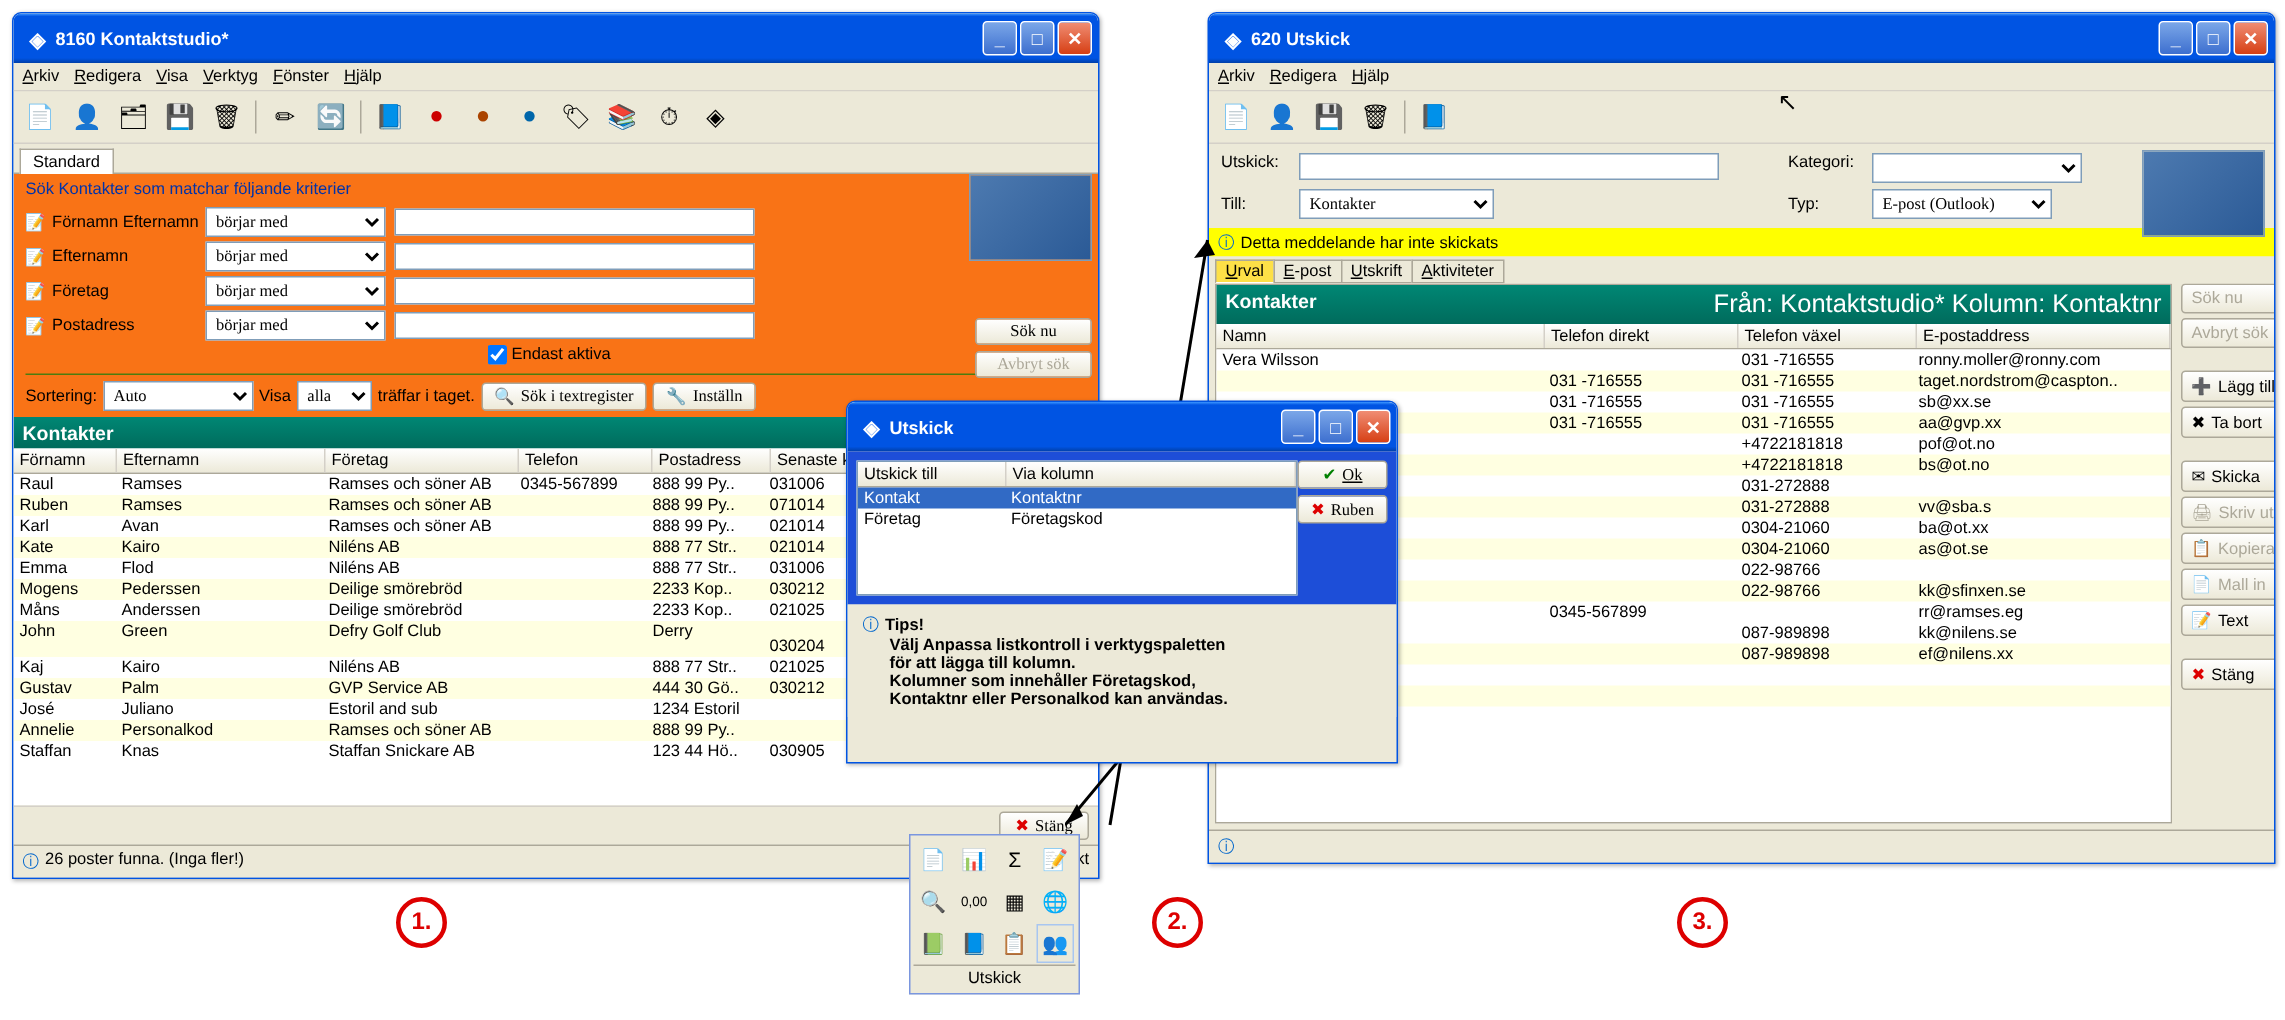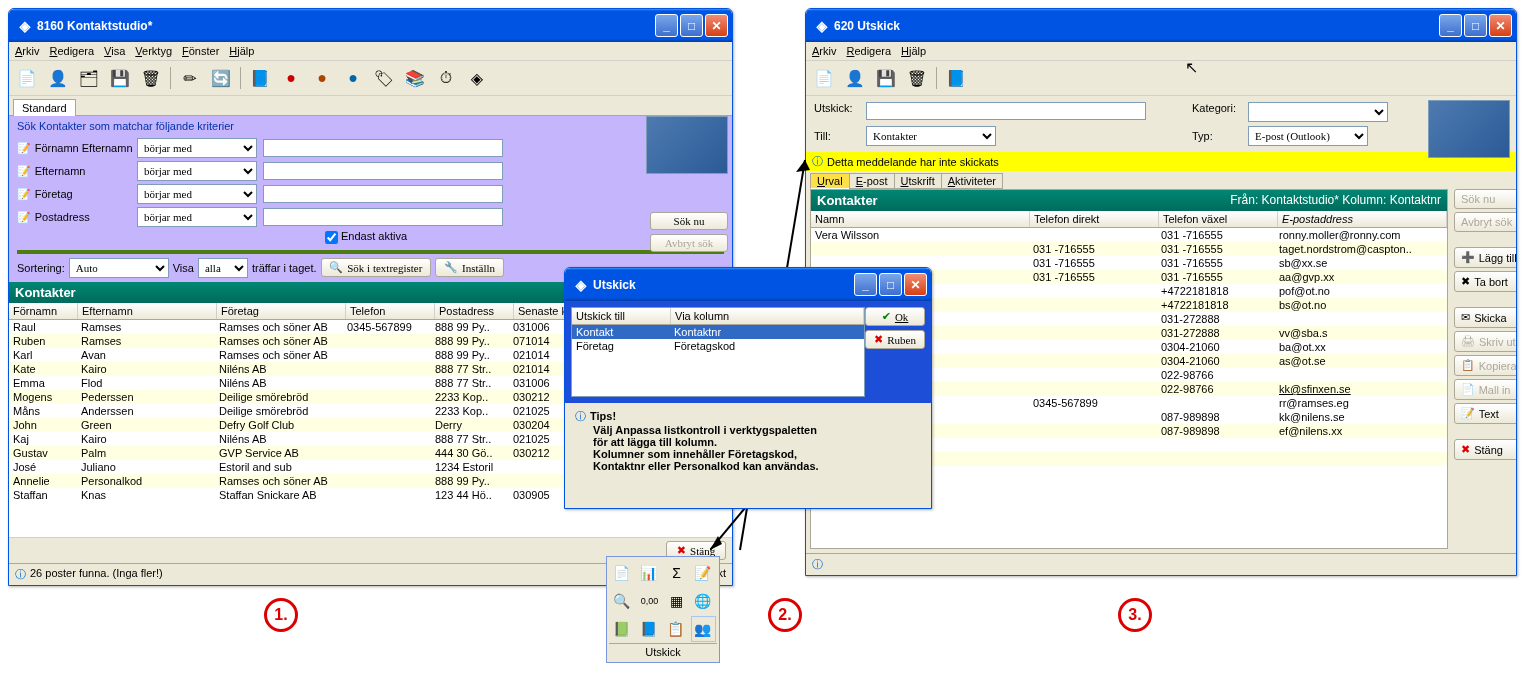--- a/index.html
+++ b/index.html
@@ -13,33 +13,33 @@
 .menubar{background:#ece9d8;padding:3px 6px;border-bottom:1px solid #d4d0c8}
 .menubar span{margin-right:10px;cursor:default}
 .menubar span u{text-decoration:underline}
 .toolbar{background:#ece9d8;padding:3px 4px;border-bottom:1px solid #d4d0c8;display:flex;gap:3px;align-items:center}
 .tbicon{width:26px;height:26px;border:1px solid transparent;display:inline-flex;align-items:center;justify-content:center;font-size:16px;cursor:default}
 .sep{width:1px;height:22px;background:#aca899;margin:0 2px}
 .tabstrip{background:#ece9d8;padding:2px 0 0 4px;border-bottom:1px solid #aca899}
 .tab{display:inline-block;padding:2px 8px;border:1px solid #aca899;border-bottom:none;background:#ece9d8;position:relative;top:1px;cursor:default}
 .tab.active{background:#fff}
 .content{flex:1;background:#fff;overflow:hidden;display:flex;flex-direction:column}
-.searchpanel{padding:4px 8px;background:#c4b5fd}
+.searchpanel{padding:4px 8px;background:#f97316}
 .searchpanel .hdr{color:#0033aa;margin-bottom:6px}
 .srow{display:flex;align-items:center;margin-bottom:3px}
 .srow .lbl{width:120px;display:flex;align-items:center;gap:4px}
 .srow .combo{width:120px}
 .srow .txt{width:240px;margin-left:6px}
 select,input[type=text]{font:11px Tahoma;border:1px solid #7f9db9;background:#fff;padding:1px 2px;height:18px;box-sizing:border-box}
 select{height:20px}
 input[type=checkbox]{margin:0 3px 0 0;vertical-align:middle}
 .btn{background:linear-gradient(#fff,#ece9d8);border:1px solid #aca899;border-radius:3px;padding:2px 8px;font:11px Tahoma;cursor:default;display:inline-flex;align-items:center;gap:4px;min-width:60px;justify-content:center}
 .btn:disabled{color:#aca899}
 .gridheader{background:linear-gradient(#008774,#006b5c);color:#fff;font-weight:bold;padding:3px 6px;font-size:13px;display:flex}
-.gridheader .right{margin-left:auto;font-weight:normal;font-size:12px}
+.gridheader .right{margin-left:auto;font-weight:normal;font-size:17px}
 .colhead{display:flex;background:linear-gradient(#fff,#ece9d8);border-bottom:1px solid #aca899}
 .colhead>div{padding:2px 4px;border-right:1px solid #d4d0c8;overflow:hidden;white-space:nowrap}
 .gridbody{flex:1;overflow:auto;background:#fff}
 .row{display:flex;cursor:default}
 .row>div{padding:1px 4px;overflow:hidden;white-space:nowrap;text-overflow:ellipsis}
 .row.odd{background:#ffffe1}
 .statusbar{background:#ece9d8;border-top:1px solid #aca899;padding:3px 6px;display:flex}
 .logo{width:80px;height:56px;background:linear-gradient(135deg,#4d7ab0,#2b5a96);border:1px solid #7f9db9}
 .badge{position:absolute;width:28px;height:28px;border:3px solid #d00;border-radius:50%;color:#d00;font-weight:bold;font-size:16px;display:flex;align-items:center;justify-content:center;background:#fff}
 .arrow{position:absolute;pointer-events:none}
@@ -107,21 +107,21 @@
             <select class="combo"><option>börjar med</option></select>
             <input type="text" class="txt" style="">
           </div>
           <div class="srow">
             <span class="lbl"><span>📝</span>Postadress</span>
             <select class="combo"><option>börjar med</option></select>
             <input type="text" class="txt" style="">
           </div>
         </div>
       <div style="margin-left:308px;margin-top:2px"><label><input type="checkbox" checked="" style=""><span>Endast aktiva</span></label></div>
-      <div style="display:flex;align-items:center;gap:4px;margin-top:6px;border-top:4px solid #4d7c0f;padding-top:4px">
+      <div style="display:flex;align-items:center;gap:4px;margin-top:6px;border-top:1px solid #4d7c0f;padding-top:4px">
         <span>Sortering:</span>
         <select style="width:100px"><option>Auto</option></select>
         <span>Visa</span>
         <select style="width:50px"><option>alla</option></select>
         <span>träffar i taget.</span>
         <button class="btn">🔍 <span>Sök i textregister</span></button>
         <button class="btn">🔧 <span>Inställn</span></button>
       </div>
       <div class="logo" style="position:absolute;right:4px;top:0"></div>
       <div style="position:absolute;right:4px;top:96px;display:flex;flex-direction:column;gap:4px">
@@ -196,21 +196,21 @@
           <div style="width: 80px;"></div>
           <div style="width: 70px;">2233 Kop..</div>
           <div style="width: 80px;">021025</div>
         </div>
         <div class="row odd">
           <div style="width: 60px;">John</div>
           <div style="width: 130px;">Green</div>
           <div style="width: 120px;">Defry Golf Club</div>
           <div style="width: 80px;"></div>
           <div style="width: 70px;">Derry</div>
-          <div style="width: 80px;">030204</div>
+          <div style="width: 80px; margin-top: 10px;">030204</div>
         </div>
         <div class="row">
           <div style="width: 60px;">Kaj</div>
           <div style="width: 130px;">Kairo</div>
           <div style="width: 120px;">Niléns AB</div>
           <div style="width: 80px;"></div>
           <div style="width: 70px;">888 77 Str..</div>
           <div style="width: 80px;">021025</div>
         </div>
         <div class="row odd">
@@ -373,21 +373,21 @@
   <div style="flex:1;display:flex;overflow:hidden;background:#ece9d8;padding:0 4px 4px 4px">
     <div style="flex:1;display:flex;flex-direction:column;border:1px solid #aca899;background:#fff">
       <div class="gridheader">
           <span>Kontakter</span>
           <span class="right">Från: Kontaktstudio*   Kolumn: Kontaktnr</span>
         </div>
       <div class="colhead" id="ch3">
           <div style="width: 210px;">Namn</div>
           <div style="width: 120px;">Telefon direkt</div>
           <div style="width: 110px;">Telefon växel</div>
-          <div style="width: 160px; font-style: italic;">E-postaddress</div>
+          <div style="width: 160px;">E-postaddress</div>
         </div>
       <div class="gridbody" id="gb3">
           <div class="row">
             <div style="width: 210px;">Vera Wilsson</div>
             <div style="width: 120px;"></div>
             <div style="width: 110px;">031 -716555</div>
             <div style="width: 160px;">ronny.moller@ronny.com</div>
           </div>
           <div class="row odd">
             <div style="width: 210px;"></div>
@@ -446,21 +446,21 @@
           <div class="row">
             <div style="width: 210px;"></div>
             <div style="width: 120px;"></div>
             <div style="width: 110px;">022-98766</div>
             <div style="width: 160px;"></div>
           </div>
           <div class="row odd">
             <div style="width: 210px;"></div>
             <div style="width: 120px;"></div>
             <div style="width: 110px;">022-98766</div>
-            <div style="width: 160px; text-decoration: underline;">kk@sfinxen.se</div>
+            <div style="width: 160px;">kk@sfinxen.se</div>
           </div>
           <div class="row">
             <div style="width: 210px;"></div>
             <div style="width: 120px;">0345-567899</div>
             <div style="width: 110px;"></div>
             <div style="width: 160px;">rr@ramses.eg</div>
           </div>
           <div class="row">
             <div style="width: 210px;"></div>
             <div style="width: 120px;"></div>

